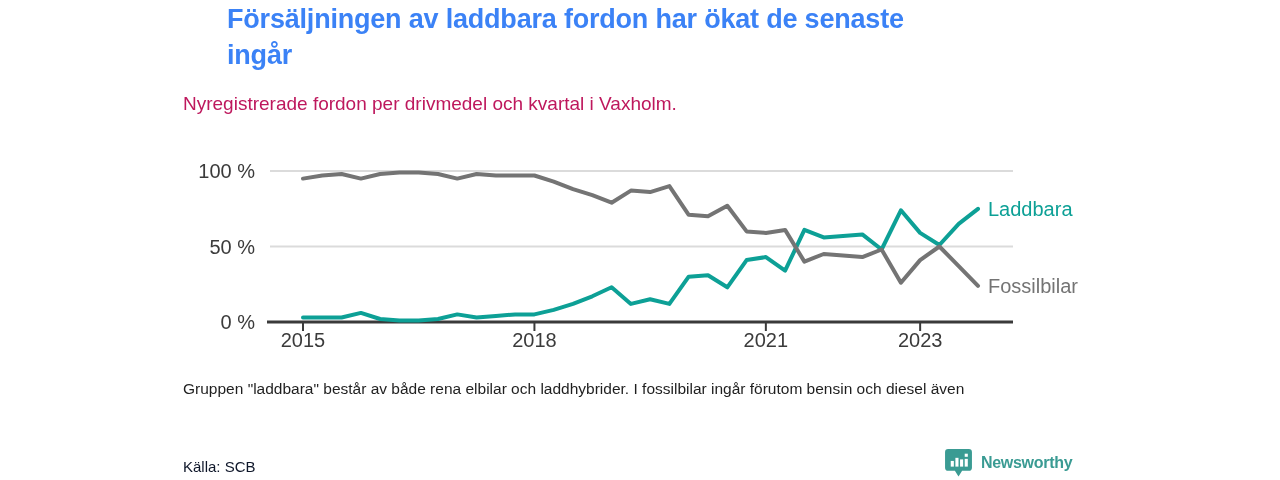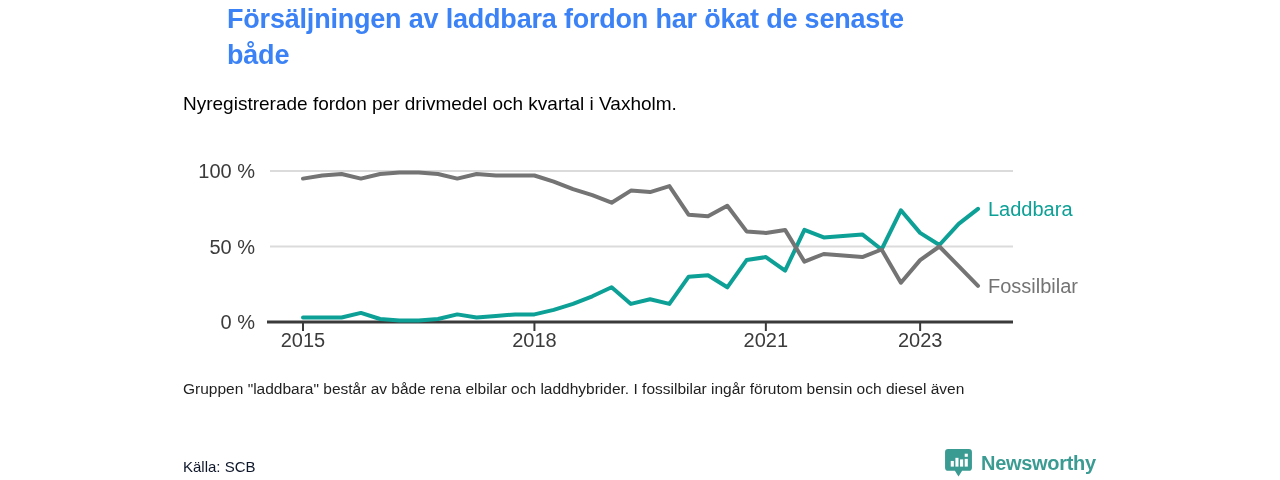--- a/index.html
+++ b/index.html
@@ -6,45 +6,45 @@
   body{
     width:1280px;height:480px;position:relative;background:#ffffff;
     font-family:"Liberation Sans", sans-serif;overflow:hidden;
   }
   .title{
     position:absolute;left:183px;top:1px;width:900px;
     font-size:27px;font-weight:700;color:#3b82f6;line-height:36px;letter-spacing:-0.2px;margin-left:44px;
   }
   .subtitle{
     position:absolute;left:183px;top:93px;width:900px;
-    font-size:19px;color:#000000;
+    font-size:19px;color:#be185d;
   }
   #chart{position:absolute;left:150px;top:150px;}
   .note{
     position:absolute;left:183px;top:378px;width:900px;
     font-size:15.5px;color:#1f1f1f;line-height:21px;
   }
   .source{
     position:absolute;left:183px;top:458px;
     font-size:15px;color:#0f172a;
   }
   .brand{
     position:absolute;left:944px;top:448px;display:flex;align-items:center;gap:8px;
     cursor:pointer;
   }
   .brand-text{
-    font-size:20px;font-weight:700;color:#3a9b93;letter-spacing:-0.3px;
+    font-size:16px;font-weight:700;color:#3a9b93;letter-spacing:-0.3px;
   }
 </style>
 </head>
 <body>
 
 <div class="title">
   <div>Försäljningen av laddbara fordon har ökat de senaste</div>
-  <div>både</div>
+  <div>ingår</div>
 </div>
 
 <div class="subtitle">Nyregistrerade fordon per drivmedel och kvartal i Vaxholm.</div>
 
 <svg id="chart" width="940" height="212" viewBox="0 0 940 212">
     <text x="105" y="179" text-anchor="end" font-size="20px" fill="#3b3b3b">0 %</text>
     <line x1="120" y1="96.5" x2="863" y2="96.5" stroke="#dbdbdb" stroke-width="2"></line>
     <text x="105" y="103.5" text-anchor="end" font-size="20px" fill="#3b3b3b">50 %</text>
     <line x1="120" y1="21" x2="863" y2="21" stroke="#dbdbdb" stroke-width="2"></line>
     <text x="105" y="28" text-anchor="end" font-size="20px" fill="#3b3b3b">100 %</text>

